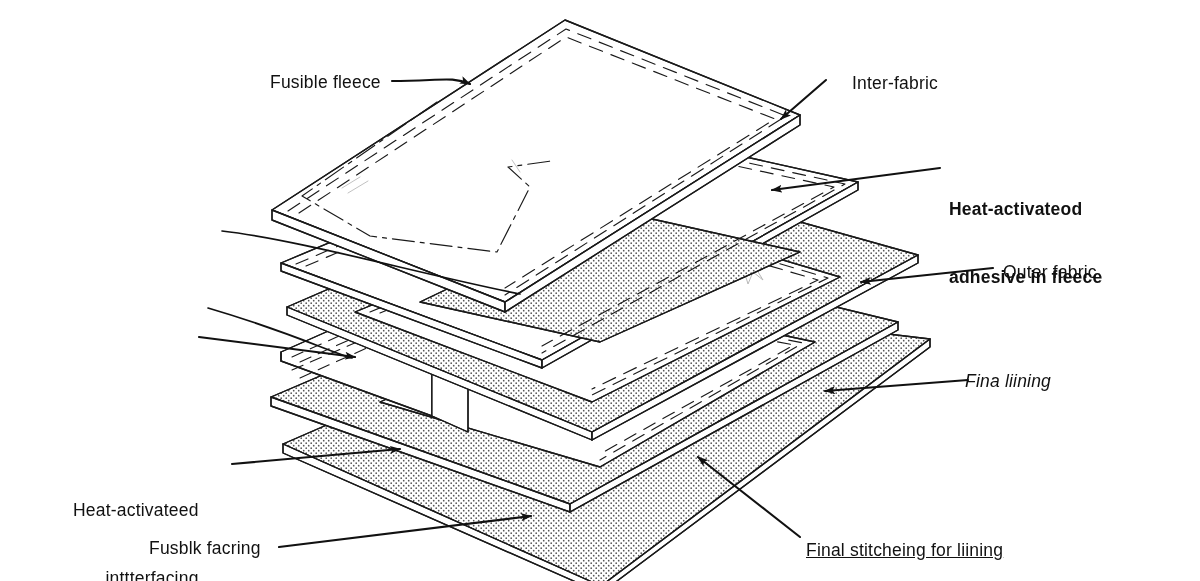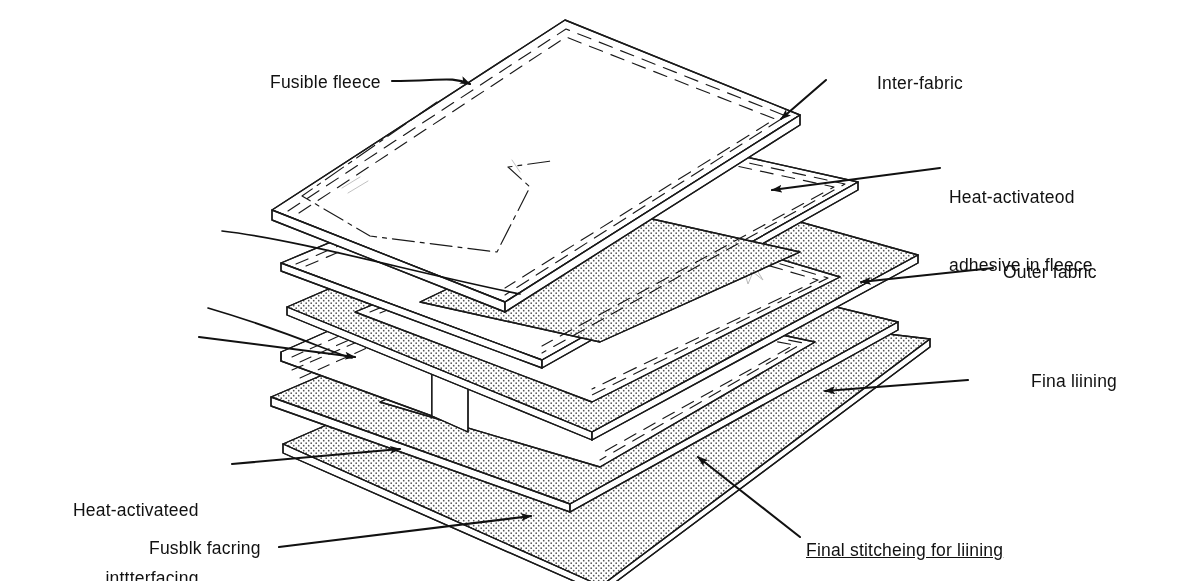--- a/index.html
+++ b/index.html
@@ -155,30 +155,30 @@
       <path d="M232,452 L400,437" marker-end="url(#arrowhead)"></path>
       <path d="M279,535 L531,504" marker-end="url(#arrowhead)"></path>
 
       <path d="M222,219 C300,228 420,262 520,282" stroke-width="1.7"></path>
       <path d="M208,296 C290,320 330,340 352,346" stroke-width="1.7"></path>
     </g>
   </svg>
 
   <div class="lbl" style="left:270px; top:59px;">Fusible fleece</div>
 
-  <div class="lbl" style="left:877px; top:60px;">Inter-fabric</div>
+  <div class="lbl" style="left:852px; top:60px;">Inter-fabric</div>
 
-  <div class="lbl two-line" style="left:949px; top:128px;">
+  <div class="lbl two-line" style="left:949px; top:140px;font-weight:bold;">
     <div>Heat-activateod</div>
     <div>adhesive in fleece</div>
   </div>
 
   <div class="lbl" style="left:1003px; top:249px;">Outer fabric</div>
 
-  <div class="lbl" style="left:1031px; top:358px;">Fina liining</div>
+  <div class="lbl" style="left:965px; top:358px;font-style:italic;">Fina liining</div>
 
   <div class="lbl" style="left:806px; top:527px;text-decoration:underline;">Final stitcheing for liining</div>
 
 
   <div class="lbl two-line" style="left:73px; top:441px;">
     <div>Heat-activateed</div>
     <div style="padding-left:22px;text-align:right;">inttterfacing</div>
   </div>
 
   <div class="lbl" style="left:149px; top:525px;">Fusblk facring</div>

